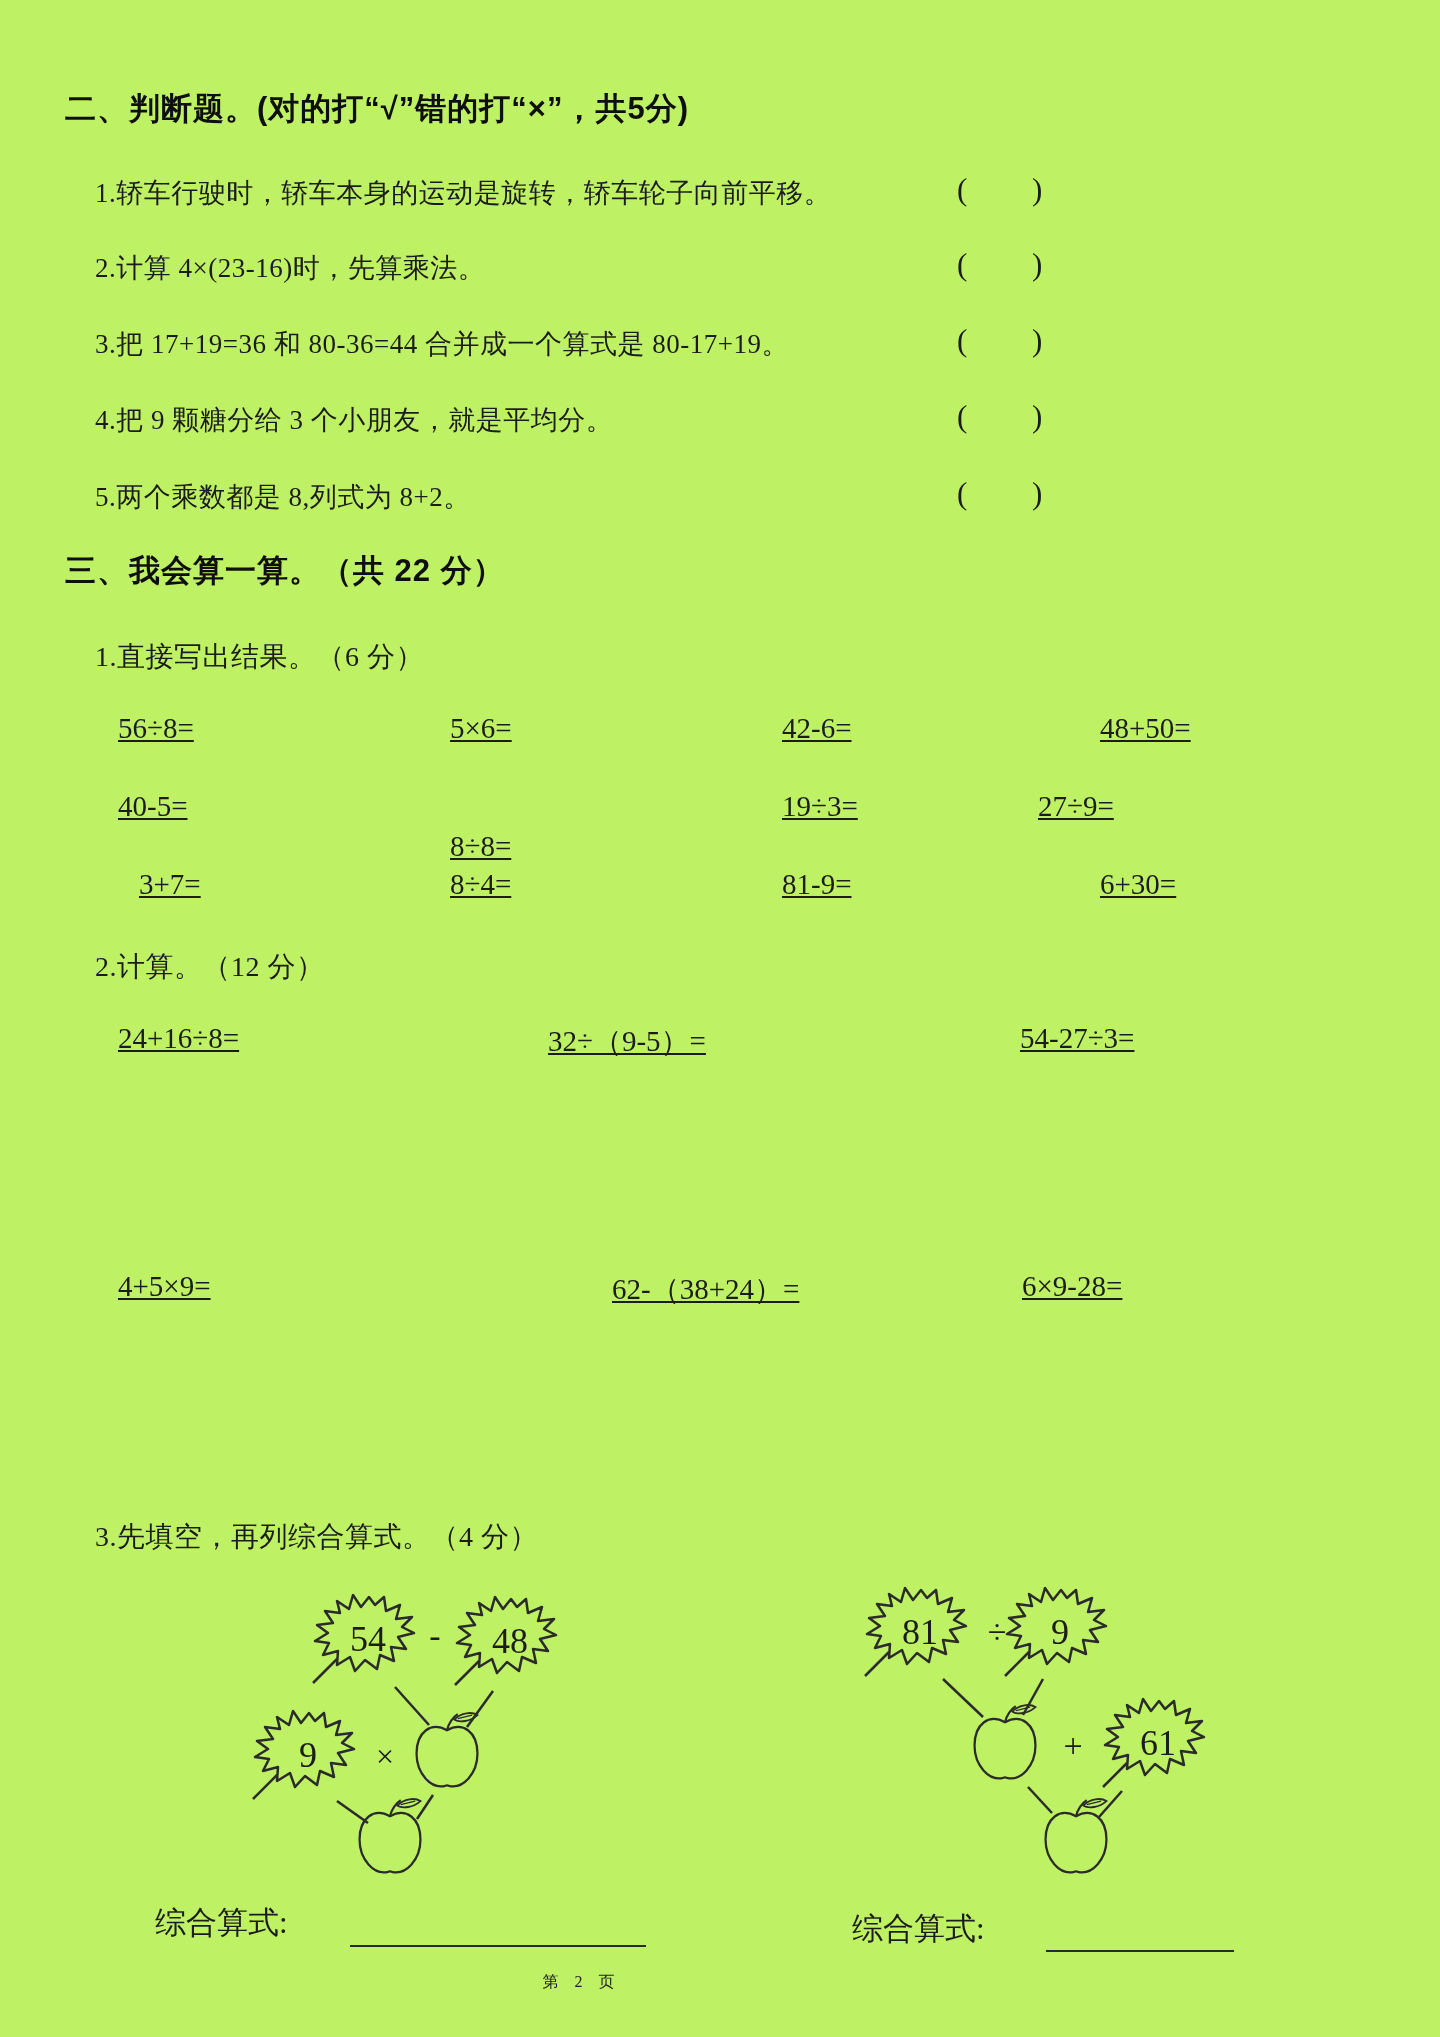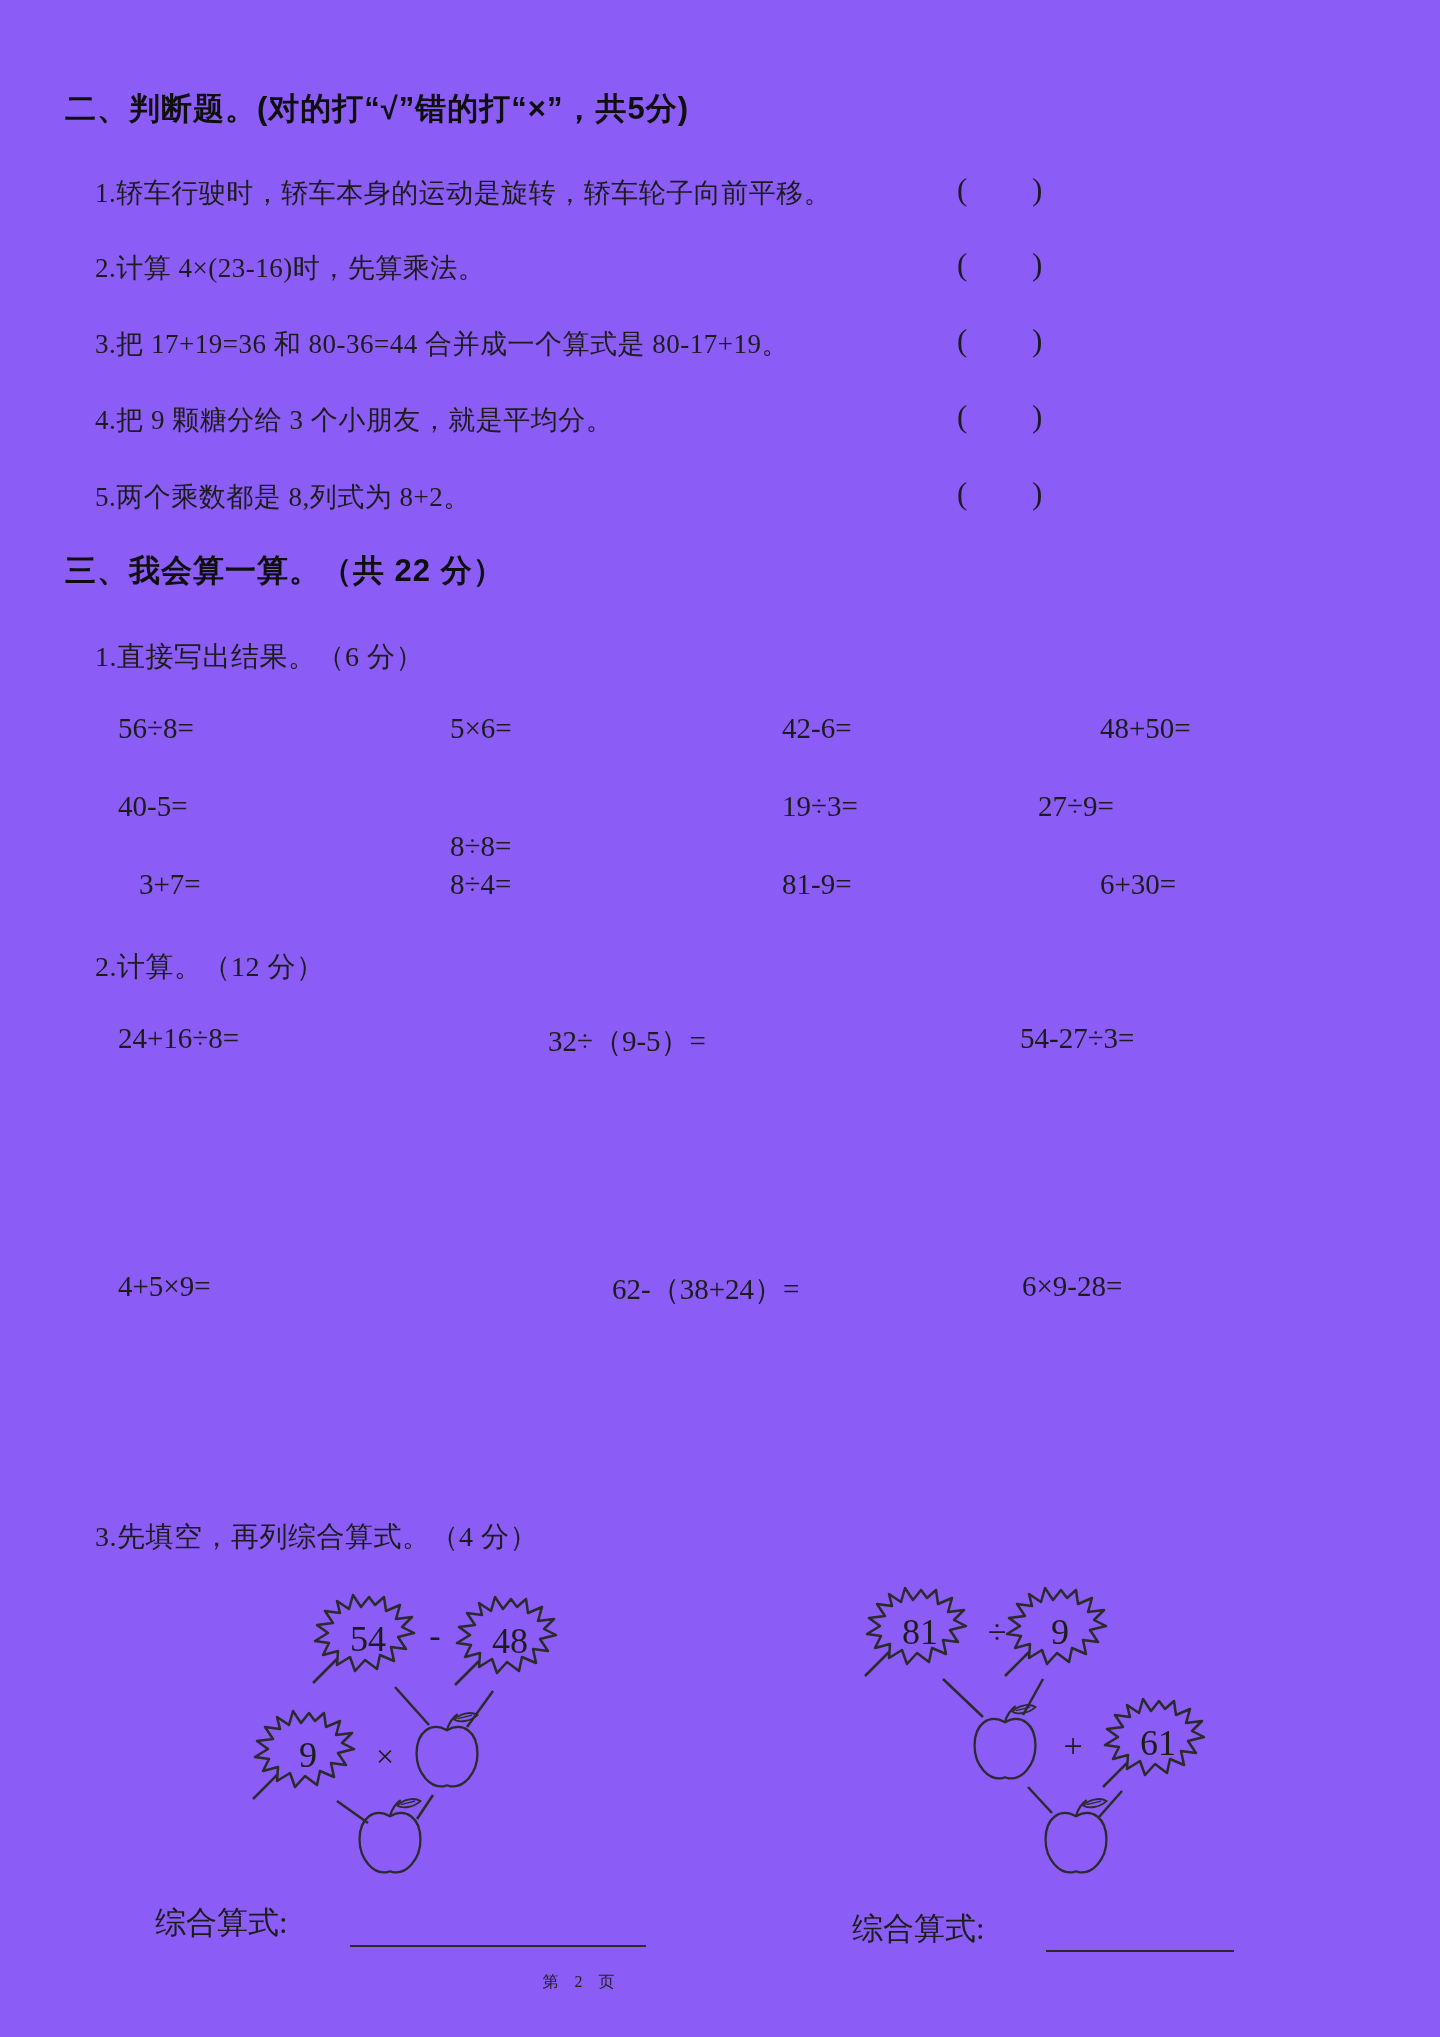--- a/index.html
+++ b/index.html
@@ -1,26 +1,26 @@
 <!DOCTYPE html>
 <html><head>
 <meta charset="utf-8">
 <style>
   html,body{margin:0;padding:0;background:#e8e8e8;}
-  .page{position:relative;width:1440px;height:2037px;background:#8b5cf6;margin:0 auto;overflow:hidden;
+  .page{position:relative;width:1440px;height:2037px;background:#bef264;margin:0 auto;overflow:hidden;
         font-family:"Liberation Serif","DejaVu Serif",serif;color:#1c1c1c;}
   .sec-title{position:absolute;font-family:"Liberation Sans","DejaVu Sans",sans-serif;font-weight:bold;
              font-size:31px;color:#0f0f0f;letter-spacing:1px;white-space:nowrap;}
   .judge-item{position:absolute;left:0;width:1440px;font-size:27px;letter-spacing:0.5px;white-space:nowrap;}
   .judge-text{position:absolute;left:95px;top:0;}
   .paren{position:absolute;top:-3px;font-size:31px;color:#1c1c1c;}
   .paren.open{left:957px;}
   .paren.close{left:1032px;}
   .sub-title{position:absolute;font-size:28px;letter-spacing:0.5px;white-space:nowrap;}
-  .expr{position:absolute;font-size:29px;white-space:nowrap;}
+  .expr{position:absolute;font-size:29px;white-space:nowrap;text-decoration:underline;}
   .formula-label{position:absolute;font-size:31px;white-space:nowrap;}
   .blank-line{position:absolute;height:0;border-top:2px solid #2a2a2a;}
   .footer{position:absolute;left:0;width:1163px;text-align:center;font-size:16px;letter-spacing:6px;color:#222;}
   .diagram{position:absolute;}
   svg text{font-family:"Liberation Serif","DejaVu Serif",serif;fill:#1c1c1c;}
 </style>
 </head>
 <body>
 
 <svg width="0" height="0" style="position:absolute" aria-hidden="true">

